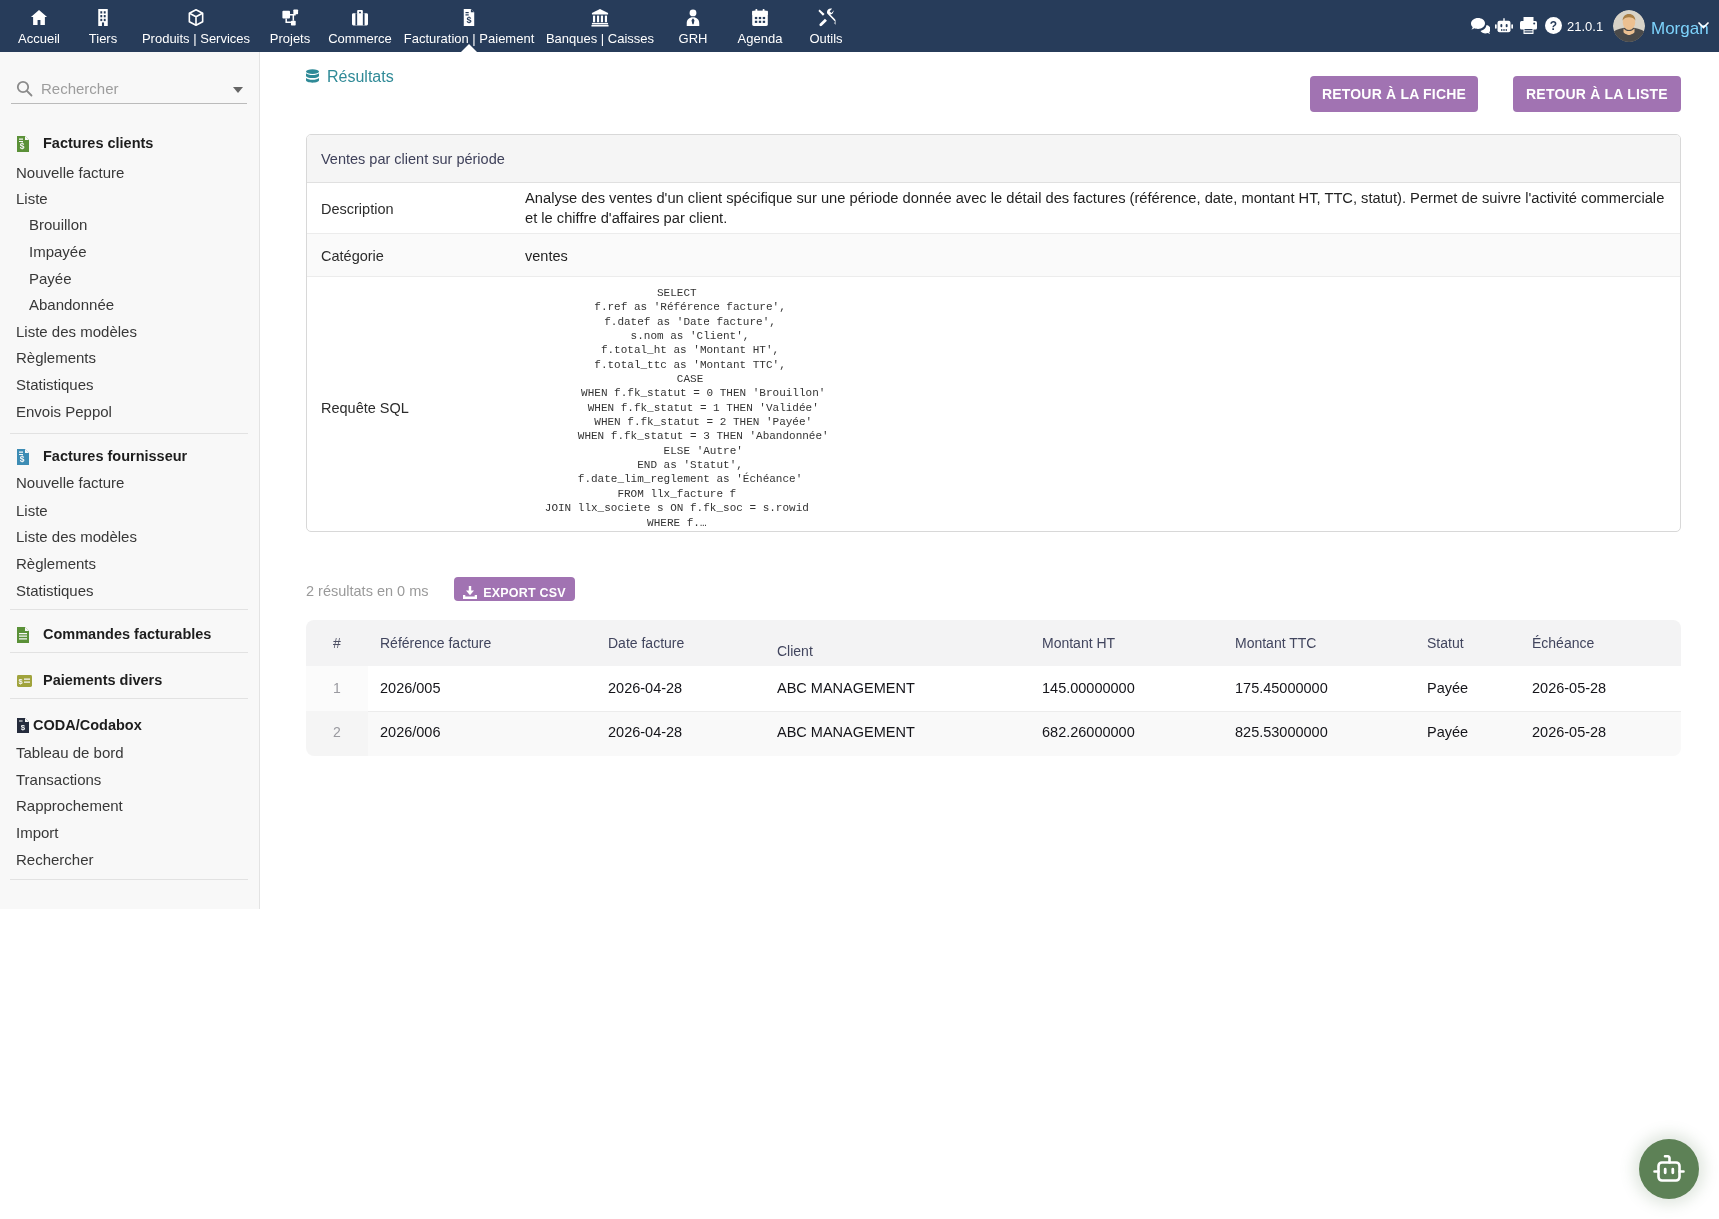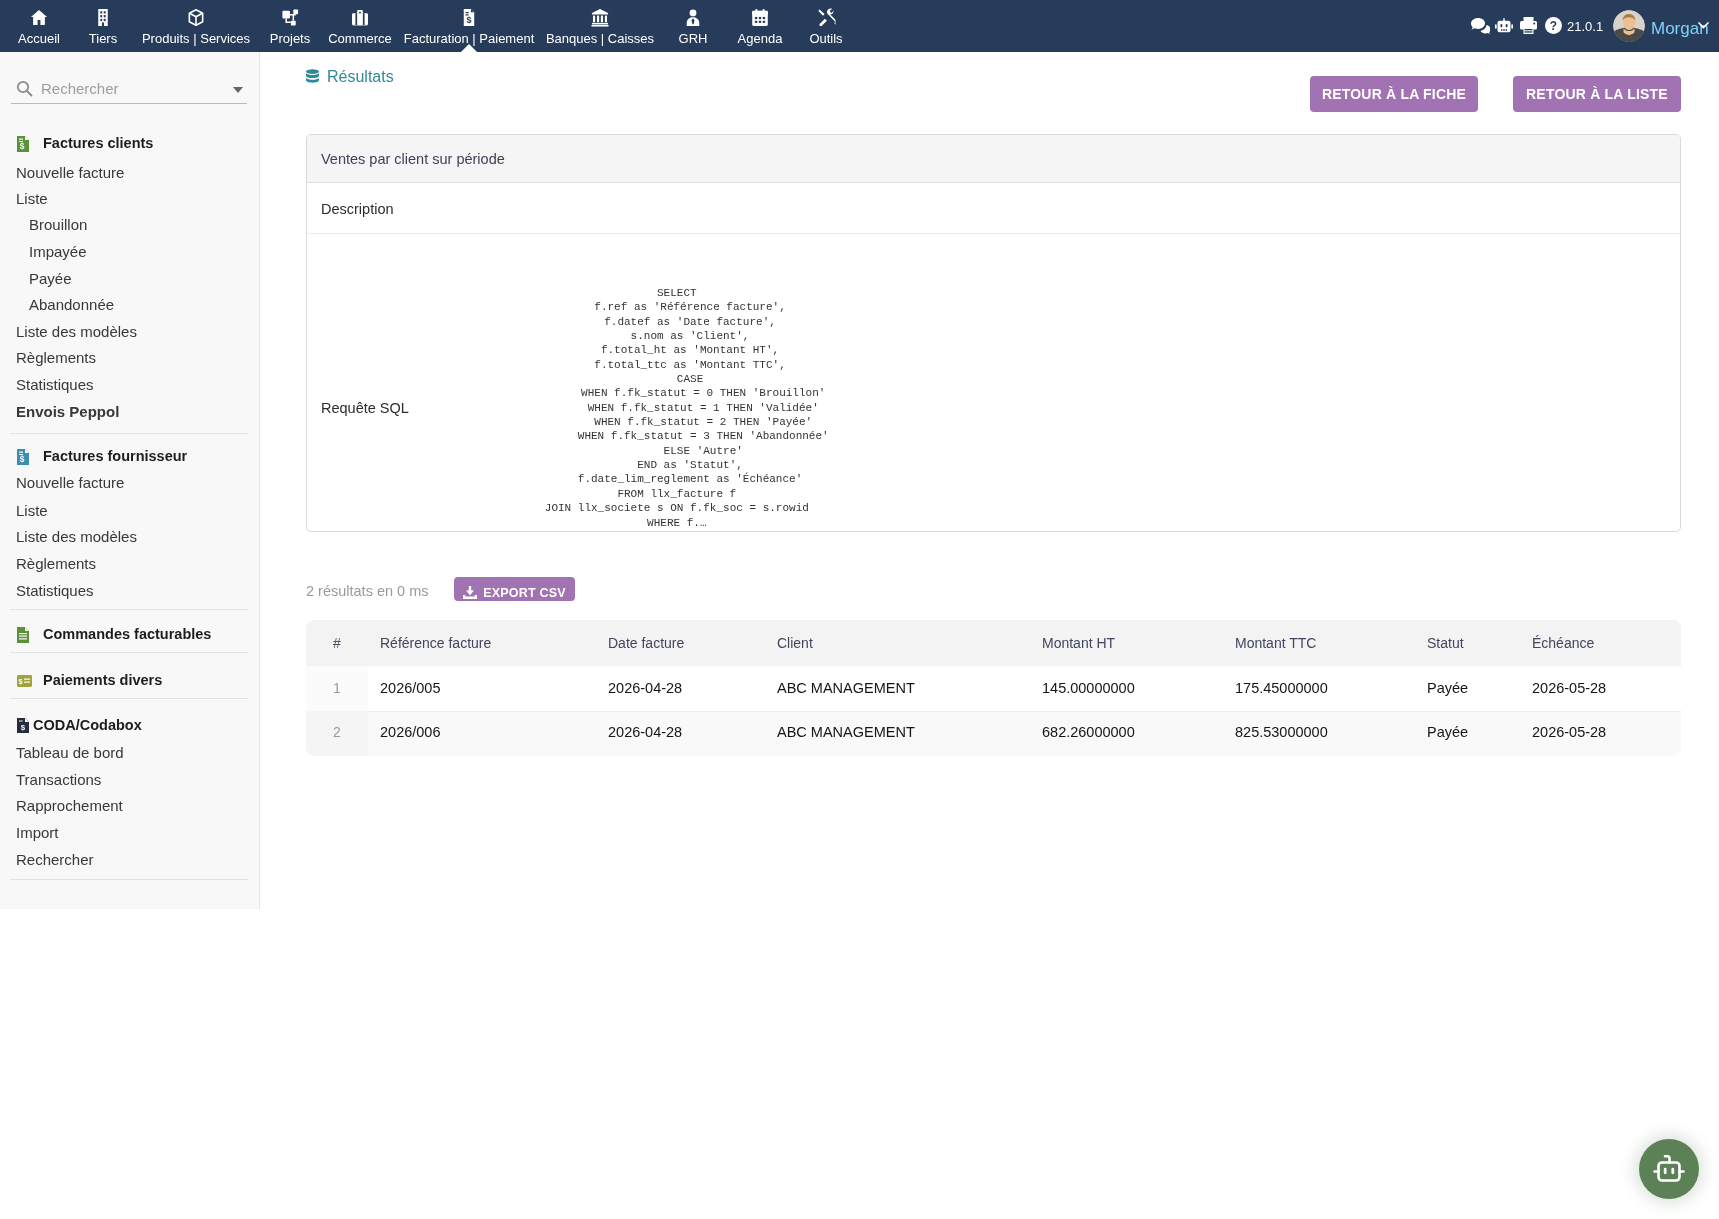--- a/index.html
+++ b/index.html
@@ -69,20 +69,25 @@
       </svg>Résultats</div>
   <div class="btnpurp" style="left:1310px; top:24px; width:168px;">RETOUR À LA FICHE</div>
   <div class="btnpurp" style="left:1513px; top:24px; width:168px;">RETOUR À LA LISTE</div>
 
   <div id="card">
     <div id="cardhead">
         <span>Ventes par client sur période</span>
       </div>
     <div class="crow" style="top:48px; height:51px; border-bottom:1px solid #ececec;">
       <div class="clabel" style="top:18px;">Description</div>
+      <div class="cval" style="top:4.5px; line-height:20px; width:1160px; font-size:14.7px;">Analyse des ventes d'un client spécifique sur une période donnée avec le détail des factures (référence, date, montant HT, TTC, statut). Permet de suivre l'activité commerciale<br>et le chiffre d'affaires par client.</div>
+    </div>
+    <div class="crow" style="top:99px; height:43px; background:#fafafa; border-bottom:1px solid #ececec;">
+      <div class="clabel" style="top:14px;">Catégorie</div>
+      <div class="cval" style="top:14px;">ventes</div>
     </div>
     <div class="crow" style="top:142px; height:254px;">
       <div class="clabel" style="top:123px;">Requête SQL</div>
       <div class="cval" style="top:9px;text-align:center;">
           <pre id="sqlpre">SELECT
     f.ref as 'Référence facture',
     f.datef as 'Date facture',
     s.nom as 'Client',
     f.total_ht as 'Montant HT',
     f.total_ttc as 'Montant TTC',
@@ -109,21 +114,21 @@
           <path d="M0 9h2.3v1.6h9.4V9H14v4H0z"></path>
         </g>
       </svg>EXPORT CSV
   </div>
 
   <div id="rtable">
     <div class="trh">
       <div class="tdnum" style="top:15px;">#</div>
       <div class="td" style="left:74px; top:15px;">Référence facture</div>
       <div class="td" style="left:302px; top:15px;">Date facture</div>
-      <div class="td" style="left:471px; top:15px;text-align:right;">Client</div>
+      <div class="td" style="left:471px; top:23px;text-align:right;">Client</div>
       <div class="td" style="left:736px; top:15px;">Montant HT</div>
       <div class="td" style="left:929px; top:15px;">Montant TTC</div>
       <div class="td" style="left:1121px; top:15px;">Statut</div>
       <div class="td" style="left:1226px; top:15px;">Échéance</div>
     </div>
     <div class="tr1">
       <div class="numbg"></div>
       <div class="tdnum" style="top:14px;">1</div>
       <div class="td" style="left:74px; top:14px;">2026/005</div>
       <div class="td" style="left:302px; top:14px;">2026-04-28</div>
@@ -351,21 +356,21 @@
   </div>
   <div class="sitem" style="top:112px;">Nouvelle facture</div>
   <div class="sitem" style="top:138px;">Liste</div>
   <div class="sitem sub" style="top:164px;">Brouillon</div>
   <div class="sitem sub" style="top:191px;">Impayée</div>
   <div class="sitem sub" style="top:218px;">Payée</div>
   <div class="sitem sub" style="top:244px;">Abandonnée</div>
   <div class="sitem" style="top:271px;">Liste des modèles</div>
   <div class="sitem" style="top:297px;">Règlements</div>
   <div class="sitem" style="top:324px;">Statistiques</div>
-  <div class="sitem" style="top:351px;font-weight:bold;">Envois Peppol</div>
+  <div class="sitem" style="top:351px;">Envois Peppol</div>
   <div class="ssep" style="top:381px;"></div>
 
   <div class="shead" style="top:395px;">
     <svg class="sicon" width="12" height="16" viewBox="0 0 12 16">
         <path fill="#3d8cb4" d="M0 0h8l4 4v12H0z"></path>
         <path fill="#f8f8f8" d="M8 0v4h4zM2 2.6h4v1.2H2zM2 4.9h4v1.2H2z"></path>
         <text x="5" y="13.2" text-anchor="middle" font-family="Liberation Sans" font-size="8.4" font-weight="bold" fill="#f8f8f8">$</text>
       </svg>
     <span class="stxt">Factures fournisseur</span>
   </div>

